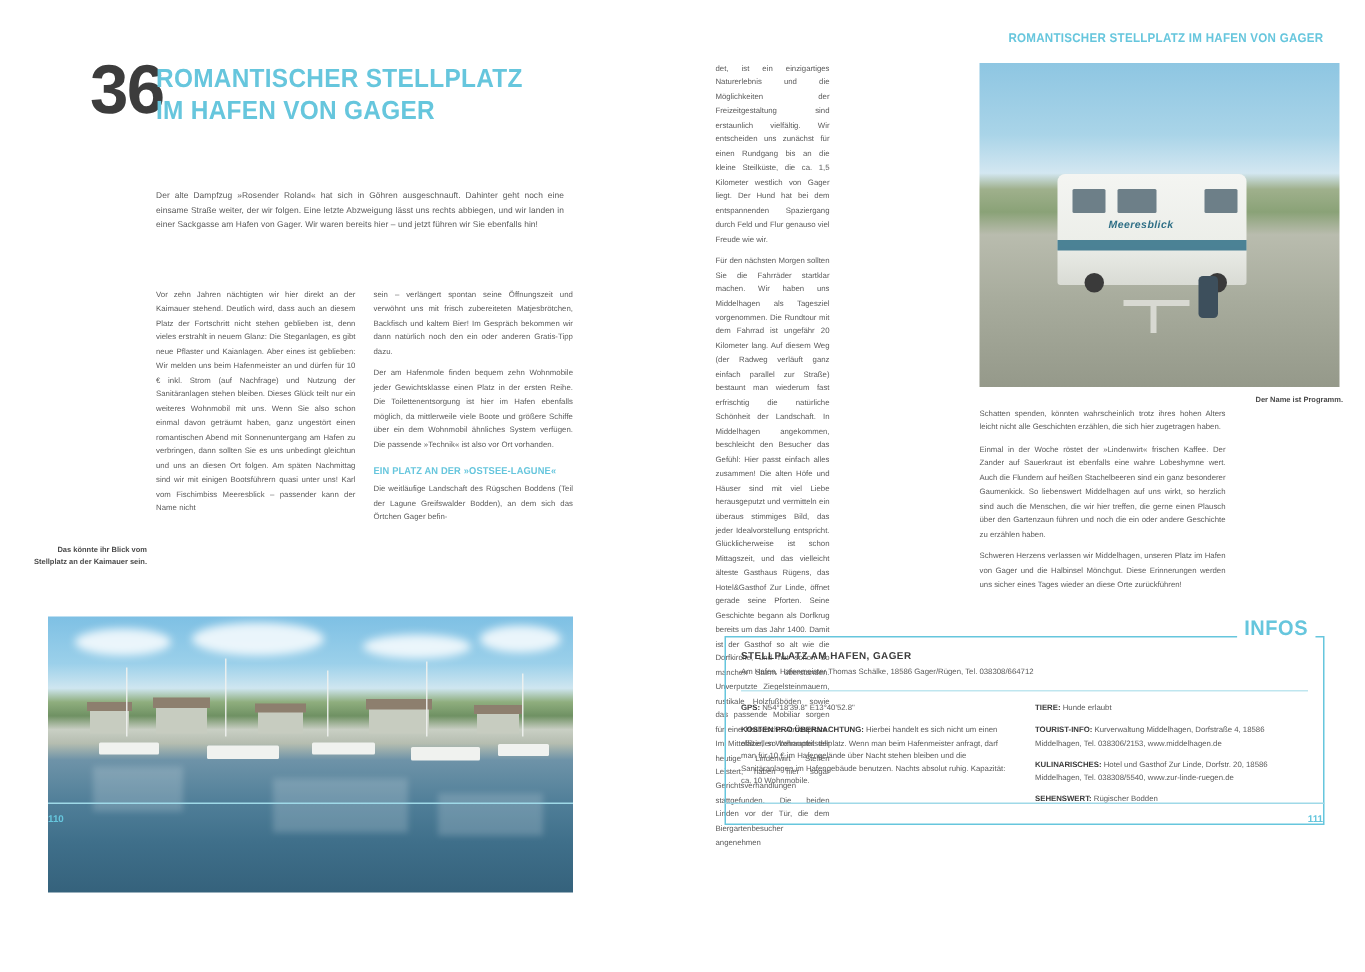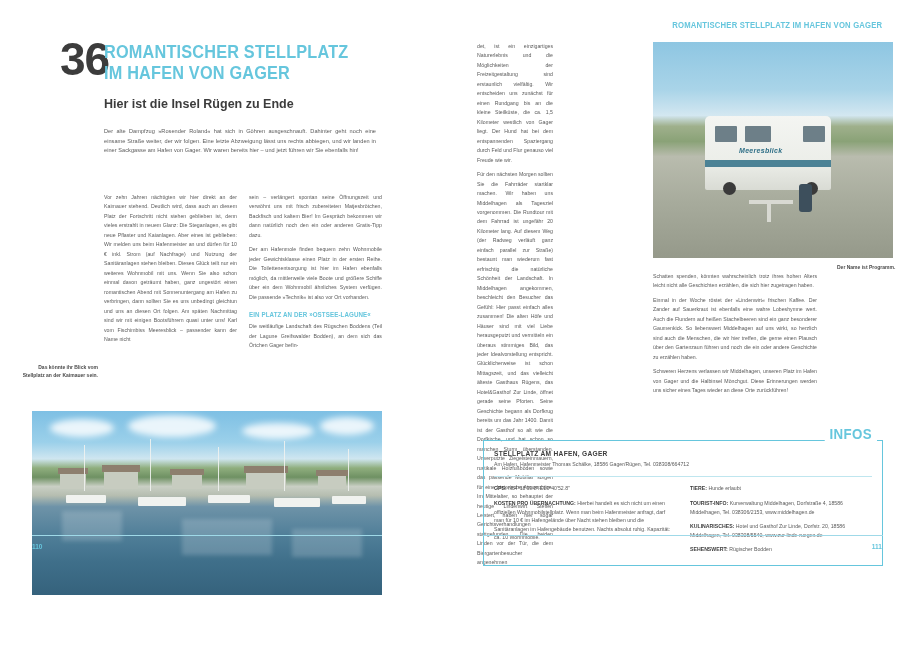--- a/index.html
+++ b/index.html
@@ -152,21 +152,21 @@
   .photo-camper .table {
     position: absolute; background: #d8d9d2;
   }
   .caption-right {
     position: absolute; left: 382px; top: 264px; width: 62px;
     font-size: 5px; font-weight: bold; color: #4a4a4a;
     line-height: 1.55;
   }
 
   
-  .infos-wrap { position: absolute; left: 28px; top: 424px; width: 400px; margin-top: 16px; }
+  .infos-wrap { position: absolute; left: 28px; top: 424px; width: 400px; }
   .infos-label {
     position: absolute; right: 6px; top: -14px;
     font-size: 14px; font-weight: bold; color: #66c6dd;
     letter-spacing: 0.4px; background: #ffffff; padding: 0 5px;
     transform: scaleX(0.95); transform-origin: right center;
   }
   .infos-box {
     border: 1px solid #66c6dd;
     padding: 9px 10px 11px 10px;
   }
@@ -204,21 +204,20 @@
 <body>
 
 <div class="spread">
 
   <div class="page page-left">
 
     <div class="chapter-num">36</div>
 
     <div class="title-block">
       <div class="main-title">ROMANTISCHER STELLPLATZ IM HAFEN VON GAGER</div>
-      <div class="subtitle">Hier ist die Insel Rügen zu Ende</div>
     </div>
 
     <div class="lead">Der alte Dampfzug »Rosender Roland« hat sich in Göhren ausgeschnauft. Dahinter geht noch eine einsame Straße weiter, der wir folgen. Eine letzte Abzweigung lässt uns rechts abbiegen, und wir landen in einer Sackgasse am Hafen von Gager. Wir waren bereits hier – und jetzt führen wir Sie ebenfalls hin!</div>
 
     <div class="cols-left">
       <div class="col">
         <p>Vor zehn Jahren nächtigten wir hier direkt an der Kaimauer stehend. Deutlich wird, dass auch an diesem Platz der Fortschritt nicht stehen geblieben ist, denn vieles erstrahlt in neuem Glanz: Die Steganlagen, es gibt neue Pflaster und Kaianlagen. Aber eines ist geblieben: Wir melden uns beim Hafenmeister an und dürfen für 10 € inkl. Strom (auf Nachfrage) und Nutzung der Sanitäranlagen stehen bleiben. Dieses Glück teilt nur ein weiteres Wohnmobil mit uns. Wenn Sie also schon einmal davon geträumt haben, ganz ungestört einen romantischen Abend mit Sonnenuntergang am Hafen zu verbringen, dann sollten Sie es uns unbedingt gleichtun und uns an diesen Ort folgen. Am späten Nachmittag sind wir mit einigen Bootsführern quasi unter uns! Karl vom Fischimbiss Meeresblick – passender kann der Name nicht</p>
       </div>
       <div class="col">
         <p>sein – verlängert spontan seine Öffnungszeit und verwöhnt uns mit frisch zubereiteten Matjesbrötchen, Backfisch und kaltem Bier! Im Gespräch bekommen wir dann natürlich noch den ein oder anderen Gratis-Tipp dazu.</p>

